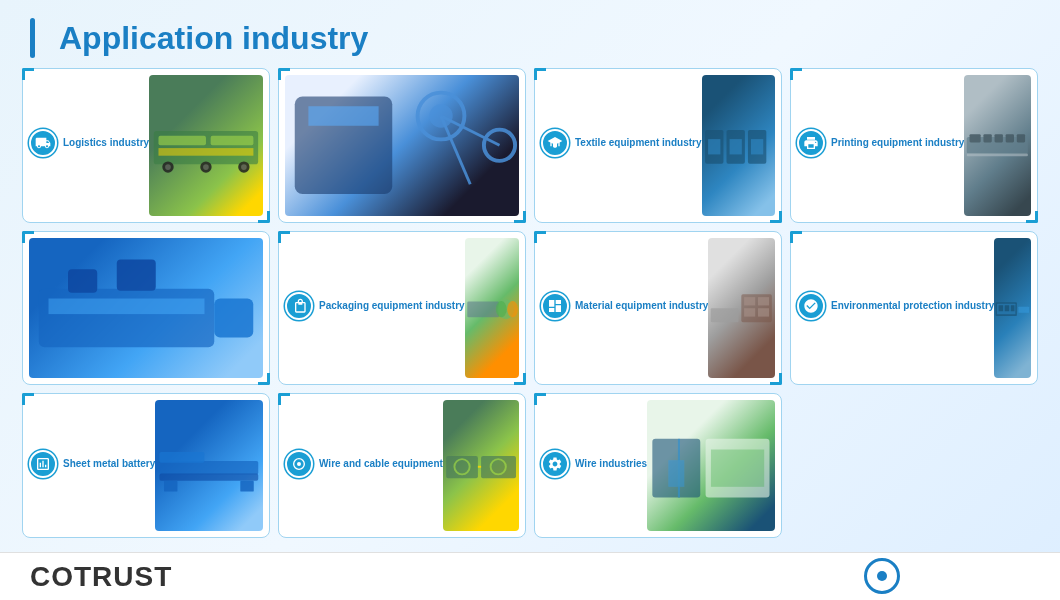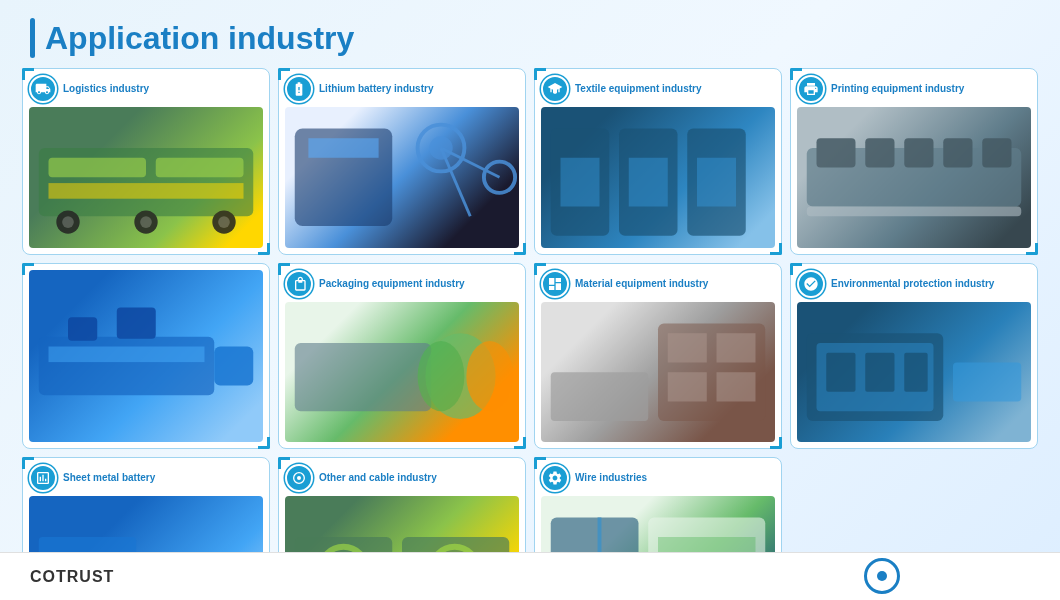--- a/index.html
+++ b/index.html
@@ -16,21 +16,21 @@
       width: 1060px;
       height: 600px;
       position: relative;
     }
 
     
     .header {
       padding: 18px 30px 10px 30px;
       display: flex;
       align-items: center;
-      gap: 10px;
+      gap: 24px;
     }
     .header-bar {
       width: 5px;
       height: 40px;
       background: #1a7fc4;
       border-radius: 3px;
     }
     .header-title {
       font-size: 32px;
       font-weight: 700;
@@ -47,21 +47,21 @@
       height: 470px;
     }
 
     .industry-card {
       background: white;
       border: 1.5px solid #a0d4f0;
       border-radius: 8px;
       position: relative;
       overflow: visible;
       display: flex;
-      flex-direction: column;
+      flex-direction: row;
       padding: 6px 6px 6px 6px;
     }
 
     .card-header {
       display: flex;
       align-items: center;
       gap: 6px;
       margin-bottom: 4px;
     }
 
@@ -131,21 +131,21 @@
       height: 48px;
       background: white;
       display: flex;
       align-items: center;
       justify-content: space-between;
       padding: 0 30px;
       border-top: 1px solid #e0e0e0;
     }
 
     .footer-logo {
-      font-size: 16px;
+      font-size: 28px;
       font-weight: 700;
       color: #1a7fc4;
       letter-spacing: 1px;
     }
 
     .footer-logo span {
       color: #333;
     }
 
     .footer-circle {
@@ -234,28 +234,20 @@
               <circle cx="60" cy="58" r="3" fill="#555"></circle>
       <circle cx="100" cy="58" r="6" fill="#222"></circle>
               <circle cx="100" cy="58" r="3" fill="#555"></circle>
     </svg>
       </div>
     </div>
   </div>
       <div class="industry-card">
     <div class="card-corner-tl"></div>
     <div class="card-corner-br"></div>
-    <div class="card-header">
-      <div class="card-icon">
-        <svg viewBox="0 0 24 24" fill="white">
-              <path d="M15.67 4H14V2h-4v2H8.33C7.6 4 7 4.6 7 5.33v15.33C7 21.4 7.6 22 8.33 22h7.33c.74 0 1.34-.6 1.34-1.33V5.33C17 4.6 16.4 4 15.67 4zM13 18h-2v-2h2v2zm0-4h-2V9h2v5z"></path>
-            </svg>
-      </div>
-      <span class="card-label">Lithium battery industry</span>
-    </div>
     <div class="card-image-area img-lithium">
       <div class="img-inner">
         <svg class="machine-svg" viewBox="0 0 120 70">
               <rect x="5" y="10" width="50" height="50" rx="4" fill="#1a3a6c" opacity="0.7"></rect>
       <rect x="12" y="15" width="36" height="10" fill="#4a90d9" opacity="0.9"></rect>
       <circle cx="80" cy="20" r="12" fill="none" stroke="#4a90d9" stroke-width="2"></circle>
       <circle cx="80" cy="20" r="6" fill="#4a90d9" opacity="0.8"></circle>
       <circle cx="110" cy="35" r="8" fill="none" stroke="#4a90d9" stroke-width="2"></circle>
       <line x1="80" y1="20" x2="110" y2="35" stroke="#4a90d9" stroke-width="1.5"></line>
       <line x1="80" y1="20" x2="95" y2="55" stroke="#4a90d9" stroke-width="1.5"></line>
@@ -423,21 +415,21 @@
       <div class="industry-card">
     <div class="card-corner-tl"></div>
 
     <div class="card-header">
       <div class="card-icon">
         <svg viewBox="0 0 24 24" fill="white">
               <circle cx="12" cy="12" r="8" stroke="white" stroke-width="2" fill="none"></circle>
               <circle cx="12" cy="12" r="3" fill="white"></circle>
             </svg>
       </div>
-      <span class="card-label">Other and cable industry</span>
+      <span class="card-label">Wire and cable equipment</span>
     </div>
     <div class="card-image-area img-wire">
       <div class="img-inner">
         <svg class="machine-svg" viewBox="0 0 120 70">
               <rect x="5" y="20" width="50" height="35" rx="3" fill="#4a7c59" opacity="0.8"></rect>
       <rect x="60" y="20" width="55" height="35" rx="3" fill="#4a7c59" opacity="0.8"></rect>
       <line x1="55" y1="37" x2="60" y2="37" stroke="#ffd700" stroke-width="3"></line>
       <circle cx="30" cy="37" r="12" fill="none" stroke="#8bc34a" stroke-width="3"></circle>
       <circle cx="87" cy="37" r="12" fill="none" stroke="#8bc34a" stroke-width="3"></circle>
     </svg>

